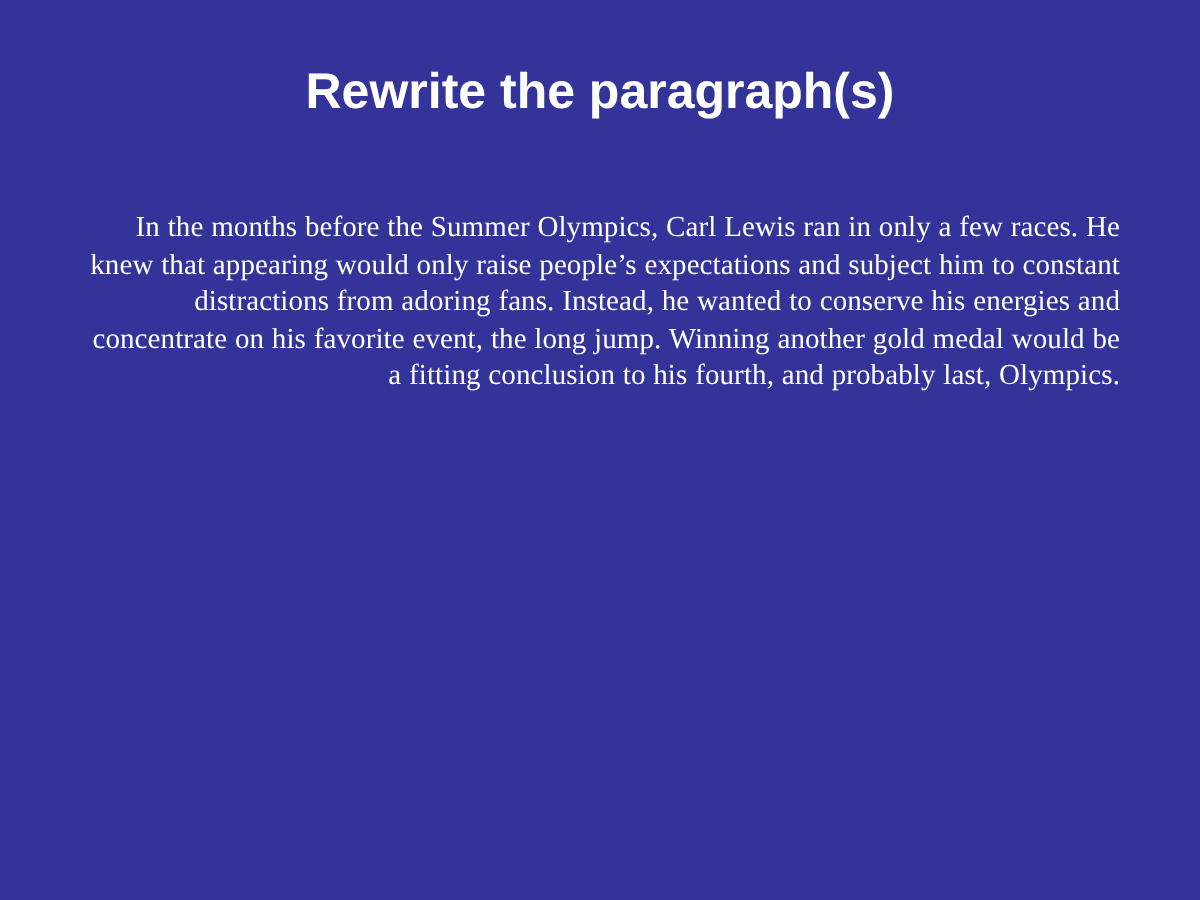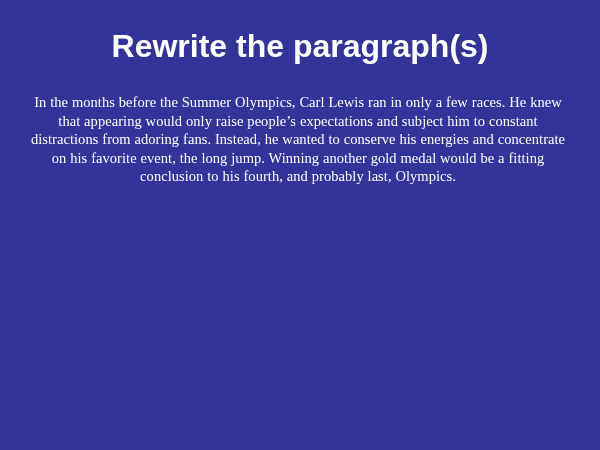--- a/index.html
+++ b/index.html
@@ -20,40 +20,40 @@
     background: #333399;
     box-sizing: border-box;
   }
   .slide-title {
     position: absolute;
     left: 0;
     top: 31px;
     width: 600px;
     text-align: center;
     font-family: "Liberation Sans", sans-serif;
-    font-size: 32px;
+    font-size: 25px;
     font-weight: bold;
     color: #ffffff;
     line-height: 30px;
     letter-spacing: 0px;
     white-space: nowrap;
   }
   .body-block {
     position: absolute;
     left: 20px;
     top: 89px;
     width: 556px;
   }
   .body-paragraph {
-    margin: 4px;
+    margin: 16px;
     font-family: "Liberation Serif", serif;
     font-size: 14.5px;
     line-height: 18.6px;
     color: #ffffff;
-    text-align: center;
+    text-align: right;
     letter-spacing: 0.05px;
     word-spacing: 0.2px;
   }
 </style>
 </head>
 <body>
 
 <div class="slide">
 
   <div class="slide-title">Rewrite the paragraph(s)</div>

